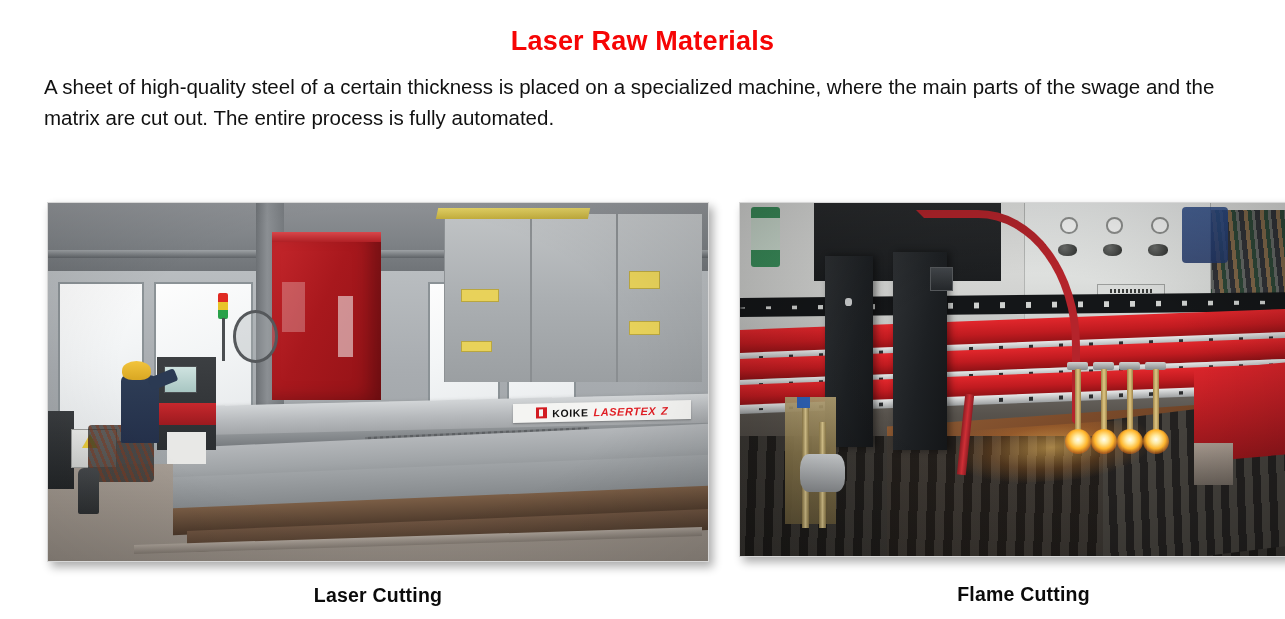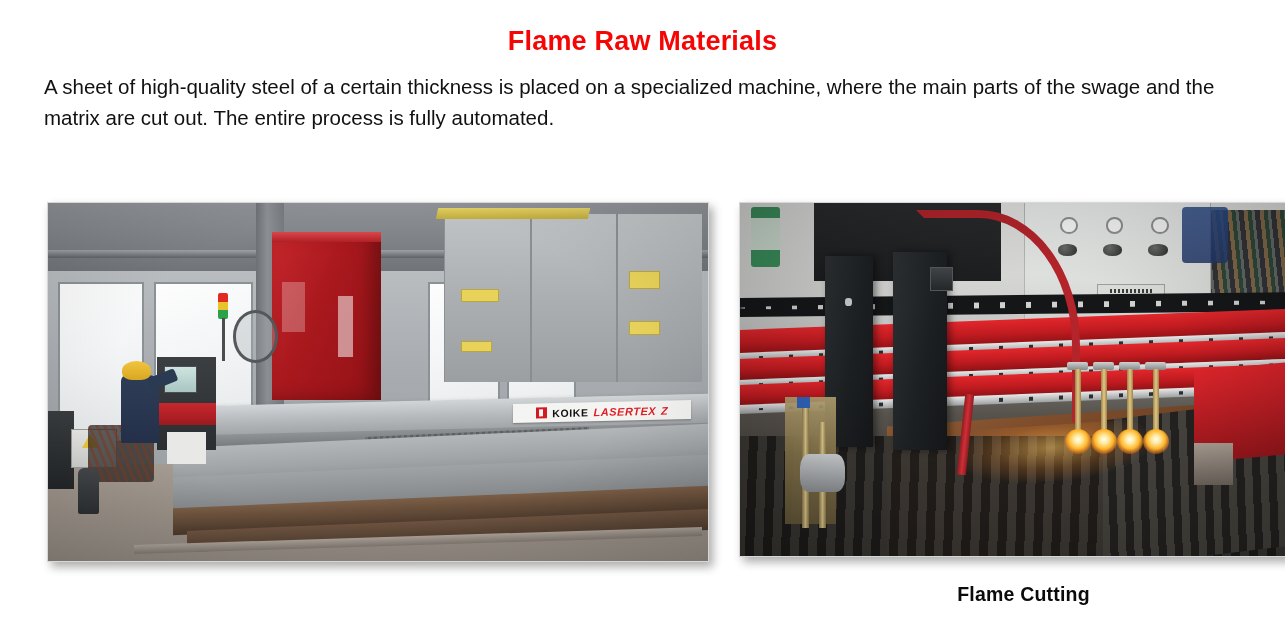--- a/index.html
+++ b/index.html
@@ -527,21 +527,21 @@
   }
   .lz-vignette {
     left: 0; top: 0; width: 100%; height: 100%;
     background: radial-gradient(ellipse at 50% 45%, rgba(0,0,0,0) 55%, rgba(0,0,0,0.13) 100%);
     pointer-events: none;
   }
 </style>
 </head>
 <body>
 
-<h1 id="page-title">Flame Raw Materials</h1>
+<h1 id="page-title">Laser Raw Materials</h1>
 
 <p id="intro-paragraph">A sheet of high-quality steel of a certain thickness is placed on a specialized machine, where the main parts of the swage and the matrix are cut out. The entire process is fully automated.</p>
 
 <div id="figure-row">
 
   <figure class="figure" id="figure-laser">
     <div class="photo-frame">
 
       <div class="layer lz-ceiling"></div>
       <div class="layer lz-ceiling-beam"></div>
@@ -600,20 +600,21 @@
       <div class="layer lz-console"></div>
       <div class="layer lz-console-red"></div>
       <div class="layer lz-console-screen"></div>
       <div class="layer lz-console-white"></div>
       <div class="layer lz-worker-body"></div>
       <div class="layer lz-worker-arm"></div>
       <div class="layer lz-worker-helmet"></div>
 
       <div class="layer lz-vignette"></div>
     </div>
+    <figcaption class="figure-caption">Laser Cutting</figcaption>
   </figure>
 
   <figure class="figure" id="figure-flame">
     <div class="photo-frame">
 
       <div class="layer fl-bg"></div>
       <div class="layer fl-wall"></div>
 
       <div class="layer fl-cabinet"></div>
       <div class="layer fl-gauge fl-g1"></div>

